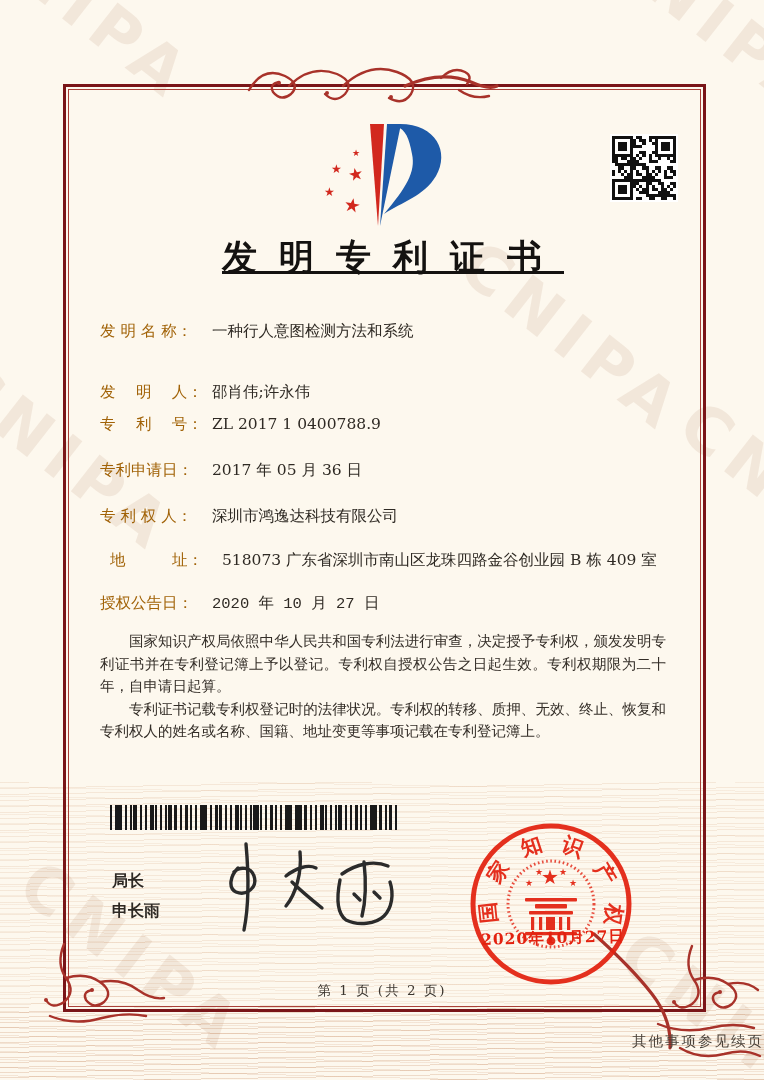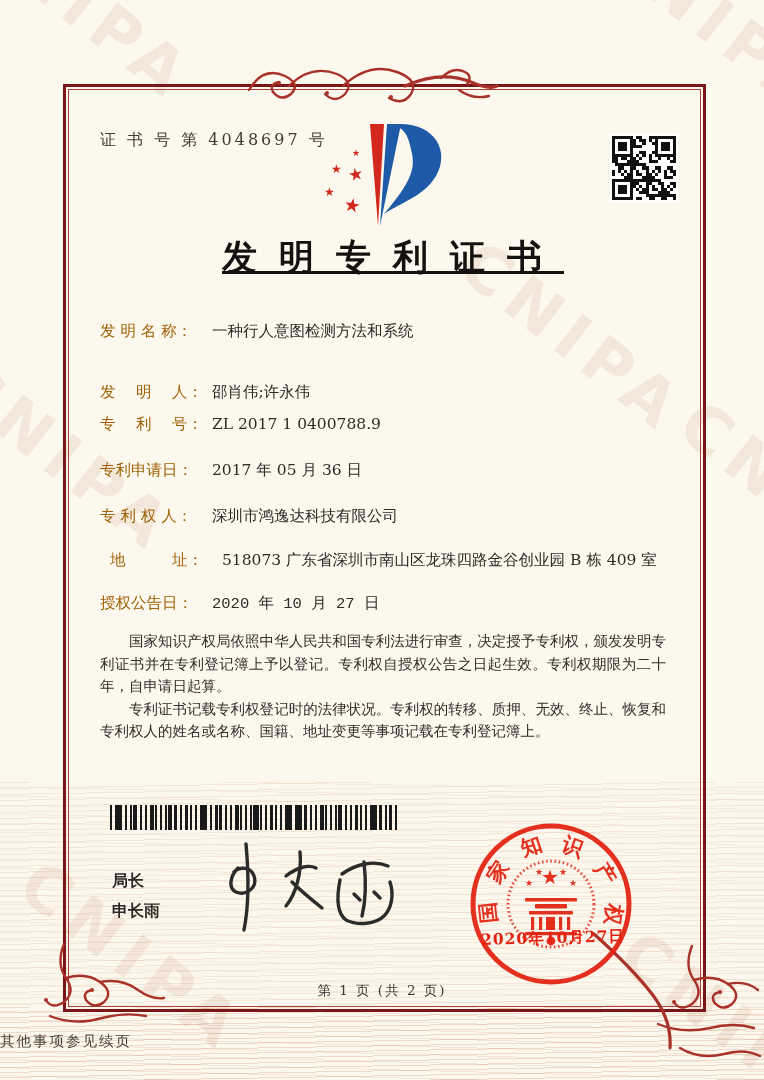--- a/index.html
+++ b/index.html
@@ -90,21 +90,21 @@
     position:absolute;left:470px;top:928px;width:166px;text-align:center;z-index:4;
     font-size:15.5px;font-weight:700;color:#e3210f;letter-spacing:1px;
     transform:rotate(-1.5deg);white-space:nowrap;
   }
   
   .page-num{
     position:absolute;left:0;right:0;top:982px;text-align:center;z-index:2;
     font-size:13.5px;letter-spacing:2px;color:#3c362f;
   }
   .footer-note{
-    position:absolute;left:0;right:0;top:1032px;text-align:left;z-index:2;
+    position:absolute;left:0;right:0;top:1032px;text-align:right;z-index:2;
     font-size:14.5px;letter-spacing:2px;color:#4a423a;
   }
   
   .orn{position:absolute;z-index:2;}
   .orn path{fill:none;stroke:#a8322a;stroke-width:2.4;stroke-linecap:round;}
   .orn .fat{stroke-width:3.2;}
   .orn circle{fill:#a8322a;}
 </style>
 </head>
 <body>
@@ -151,21 +151,20 @@
     <path class="fat" d="M6 6 Q44 40 64 66 Q84 92 82 120"></path>
     <path d="M104 18 Q96 38 106 52 Q116 66 104 76 Q92 84 86 74"></path>
     <path d="M106 52 Q126 46 140 56 Q154 66 144 76 Q134 84 126 74 Q122 66 132 64"></path>
     <path d="M140 56 Q158 52 170 62"></path>
     <path d="M70 96 Q94 106 122 100 Q146 94 166 100"></path>
     <path d="M92 120 Q112 132 136 126 Q156 120 172 128"></path>
     <circle cx="86" cy="74" r="2"></circle>
       <circle cx="132" cy="64" r="2"></circle>
   </svg>
 
-  <div class="cert-no">证 书 号 第 4048697 号</div>
 
   <svg class="logo" width="140" height="112" viewBox="0 0 140 112">
     <polygon points="52,4 66,4 60,106" fill="#d2281e"></polygon>
     <polygon points="69,4 83,4 62,106" fill="#1e5aa8"></polygon>
     <path d="M82 4 C118 4 132 32 118 56 C106 76 84 82 66 94 C88 68 98 52 94 34 C91 18 88 10 78 6 Z" fill="#1e5aa8"></path>
     <text x="34" y="36" font-size="9" fill="#d2281e">★</text>
     <text x="13" y="53" font-size="12" fill="#d2281e">★</text>
     <text x="30" y="60" font-size="17" fill="#d2281e" transform="rotate(-12 38 54)">★</text>
     <text x="6" y="76" font-size="12" fill="#d2281e">★</text>
     <text x="26" y="92" font-size="19" fill="#d2281e" transform="rotate(10 35 84)">★</text>

